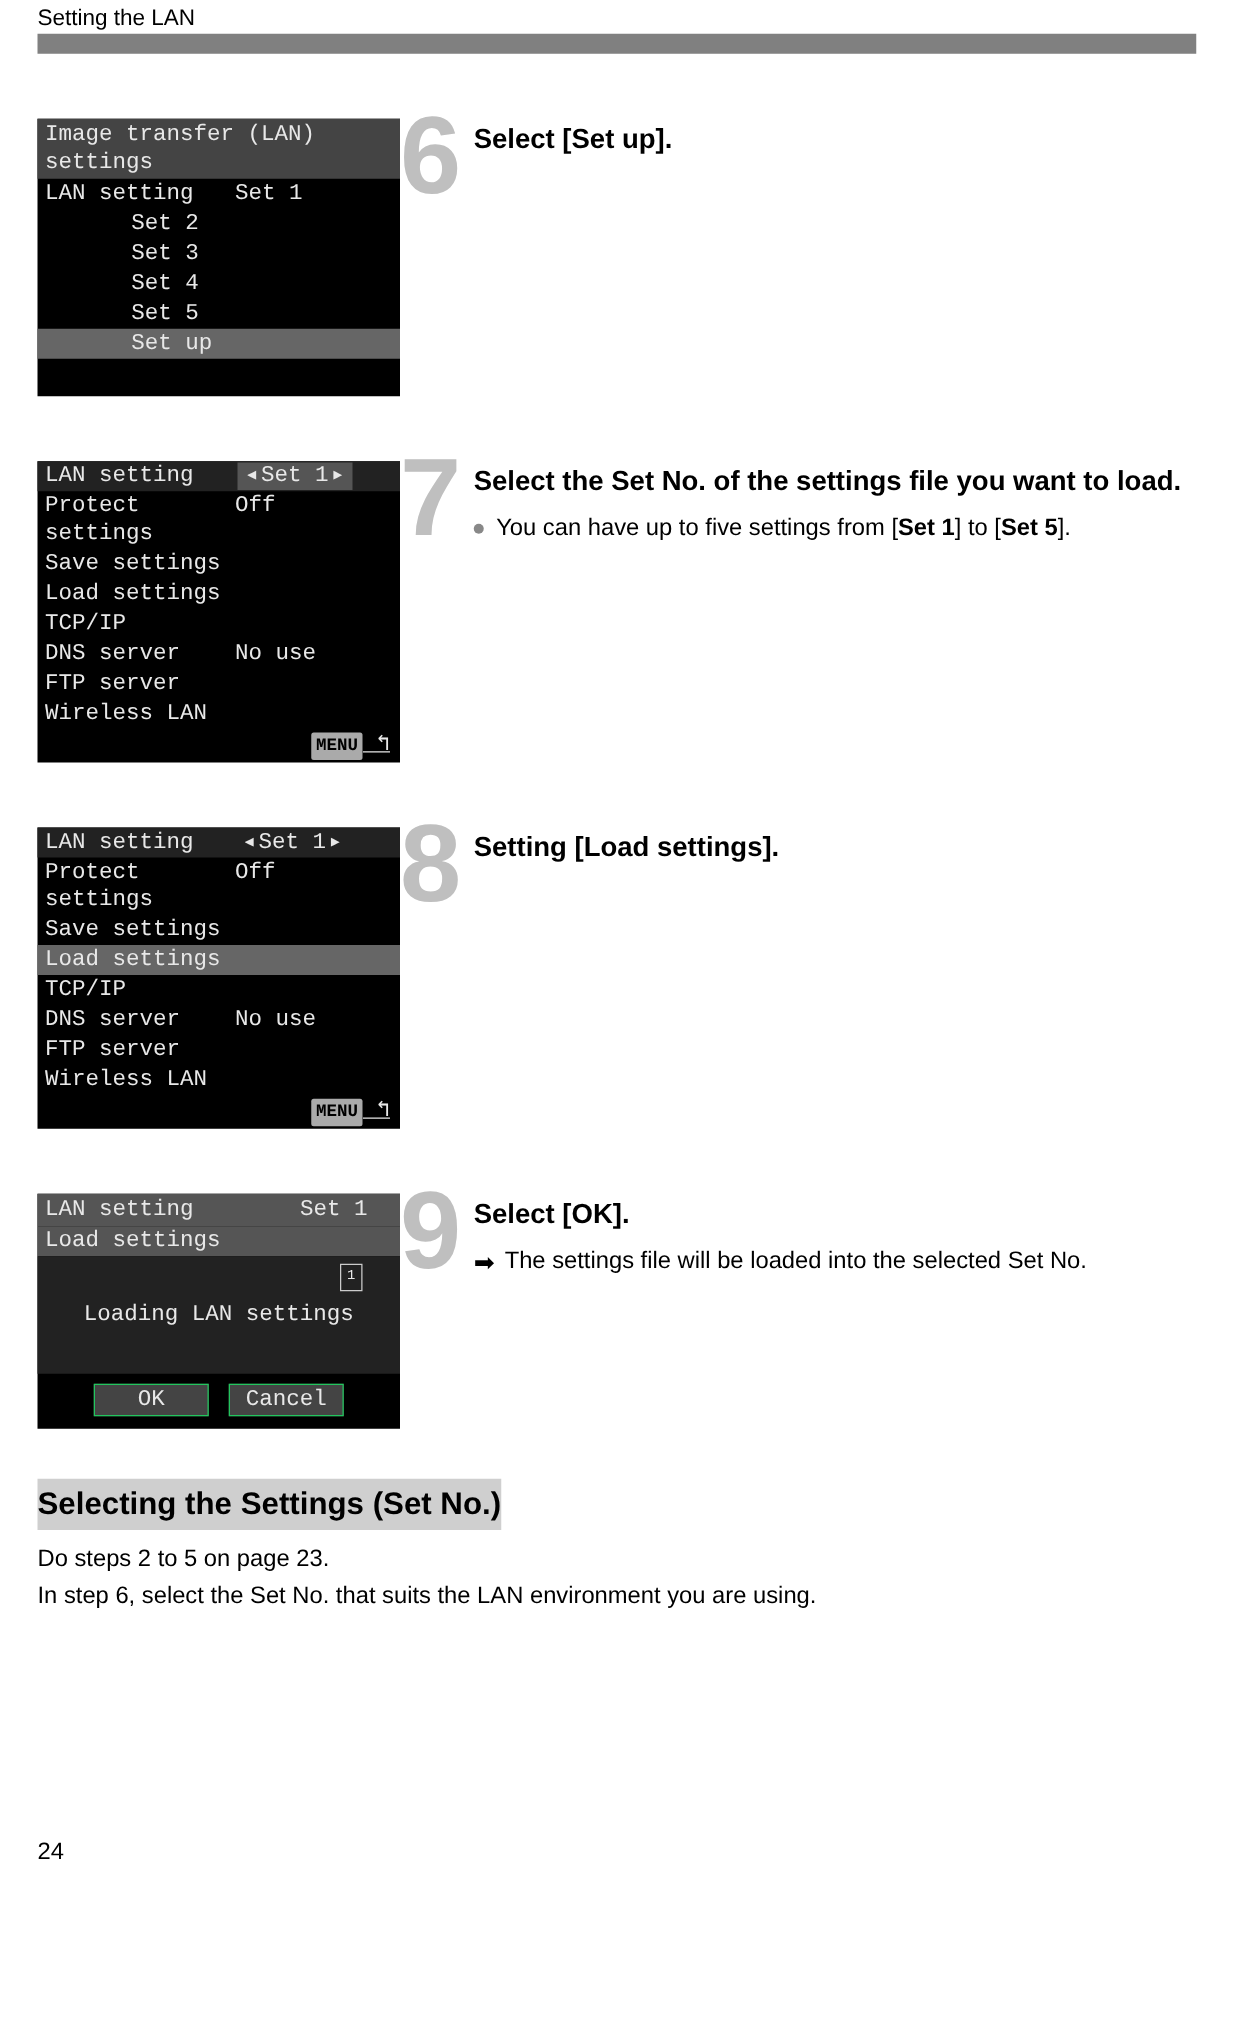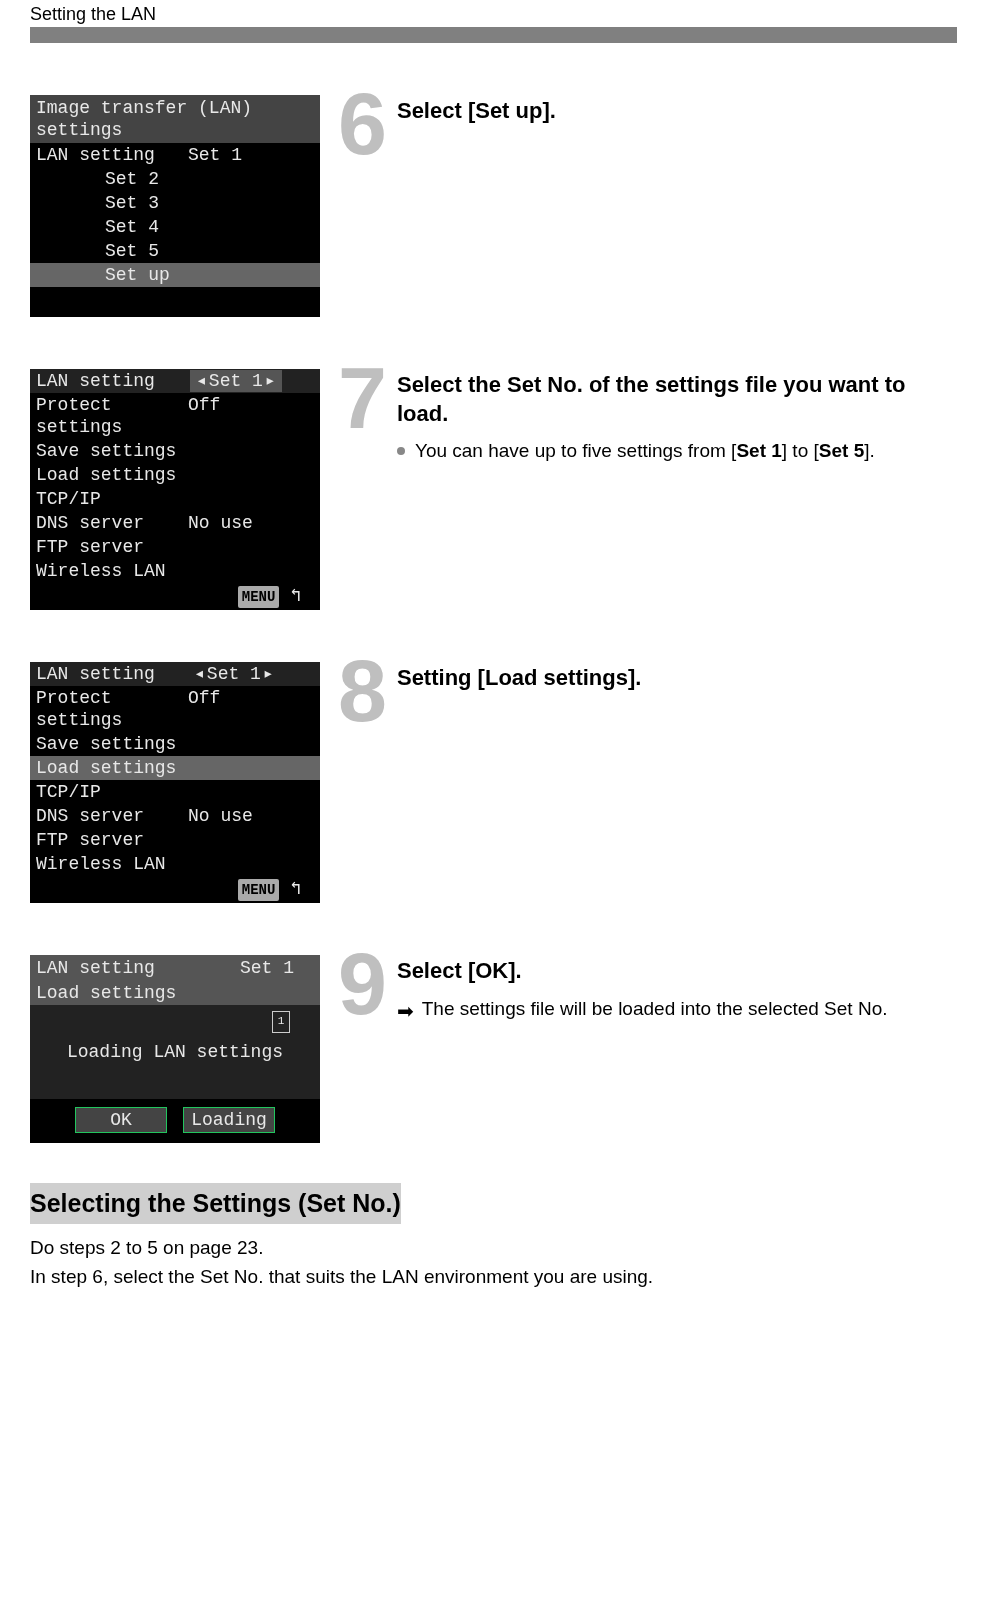--- a/index.html
+++ b/index.html
@@ -30,21 +30,20 @@
     align-items: flex-start;
   }
   .screen {
     width: 290px;
     flex: 0 0 290px;
     background: #000;
     color: #e8e8e8;
     font-family: "Courier New", monospace;
     font-size: 18px;
     line-height: 22px;
-    margin-right: 18px;
   }
   .screen .titlebar {
     background: #444;
     padding: 2px 6px;
   }
   .screen .row {
     display: flex;
     padding: 1px 6px;
   }
   .screen .label { width: 152px; }
@@ -53,21 +52,22 @@
     background: #555;
     padding: 0 6px;
     margin: 0 2px;
   }
   .screen .row.selected {
     background: #666;
   }
   .screen .pad { padding-left: 75px; }
   .screen .menu-bar {
     text-align: right;
-    padding: 2px 19px;
+    padding: 2px 8px;
+    text-decoration: underline;
   }
   .menu-badge {
     display: inline-block;
     background: #aaa;
     color: #000;
     font-weight: bold;
     font-size: 14px;
     padding: 0 4px;
     border-radius: 2px;
   }
@@ -314,34 +314,35 @@
           <span>Set 1</span>
           <span style="width:20px"></span>
         </div>
       <div class="sub">Load settings</div>
       <div class="mid">
         <div class="card-icon">1</div>
         <div>Loading LAN settings</div>
       </div>
       <div class="buttons">
         <div class="btn">OK</div>
-        <div class="btn">Loading</div>
+        <div class="btn">Cancel</div>
       </div>
     </div>
     <div class="step-right">
       <div class="big-num">9</div>
       <div class="step-text">
         <div class="step-title">Select [OK].</div>
         <div class="bullet-row">
           <span class="arrow">➡</span>
           <span>The settings file will be loaded into the selected Set No.</span>
         </div>
       </div>
     </div>
   </div>
 
   <div class="section-heading">Selecting the Settings (Set No.)</div>
   <div class="section-body">
     <div>Do steps 2 to 5 on page 23.</div>
     <div>In step 6, select the Set No. that suits the LAN environment you are using.</div>
   </div>
 
+  <div class="page-num">24</div>
 </div>
 
 </body></html>

